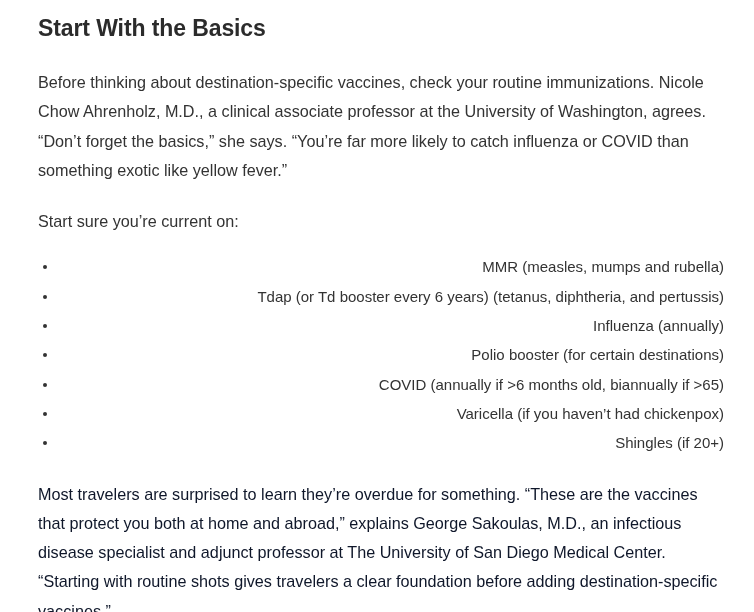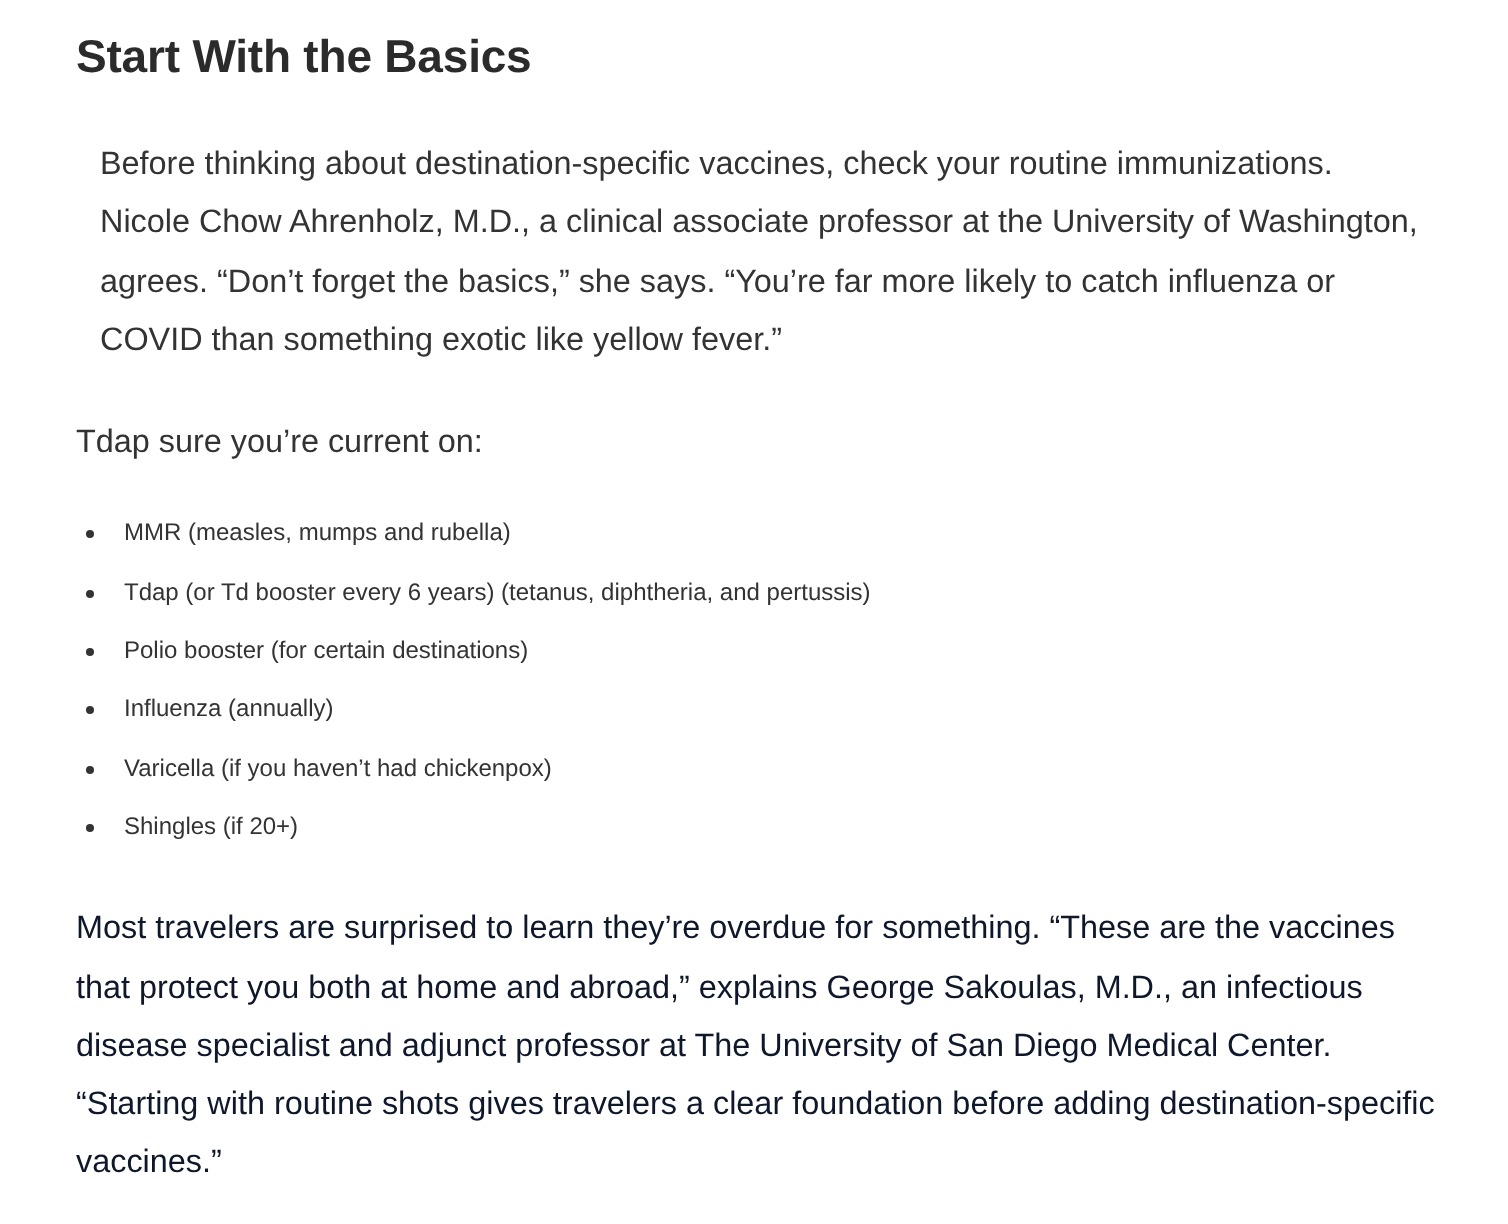--- a/index.html
+++ b/index.html
@@ -28,43 +28,44 @@
     color: #2b2b2b;
     line-height: 28px;
     letter-spacing: -0.1px;
     margin: 0 0 26px 0;
   }
 
   .body-paragraph {
     font-size: 16.2px;
     line-height: 29.3px;
     color: #333333;
-    margin: 12px;
+    margin: 0;
     max-width: 714px;
   }
 
   .intro-line {
     font-size: 16.2px;
     line-height: 29.3px;
     color: #333333;
     margin: 22px 0 0 0;
   }
 
   .vaccine-list {
     list-style: none;
     margin: 16px 0 0 0;
     padding: 0;
   }
 
   .vaccine-list li {
     position: relative;
-    font-size: 12px;
+    font-size: 15px;
     line-height: 29.3px;
     color: #333333;
     padding-left: 24px;
+    text-align: right;
   }
 
   .vaccine-list li::before {
     content: "";
     position: absolute;
     left: 5px;
     top: 13px;
     width: 4px;
     height: 4px;
     border-radius: 50%;
@@ -81,34 +82,37 @@
 </style>
 </head>
 <body>
 
 <div class="article">
 
   <h2 class="section-heading">Start With the Basics</h2>
 
   <p class="body-paragraph">Before thinking about destination-specific vaccines, check your routine immunizations. Nicole Chow Ahrenholz, M.D., a clinical associate professor at the University of Washington, agrees. “Don’t forget the basics,” she says. “You’re far more likely to catch influenza or COVID than something exotic like yellow fever.”</p>
 
-  <p class="intro-line">Tdap sure you’re current on:</p>
+  <p class="intro-line">Start sure you’re current on:</p>
 
   <ul class="vaccine-list">
     <li>
       <span>MMR (measles, mumps and rubella)</span>
     </li>
     <li>
       <span>Tdap (or Td booster every 6 years) (tetanus, diphtheria, and pertussis)</span>
     </li>
     <li>
+      <span>Influenza (annually)</span>
+    </li>
+    <li>
       <span>Polio booster (for certain destinations)</span>
     </li>
     <li>
-      <span>Influenza (annually)</span>
+      <span>COVID (annually if &gt;6 months old, biannually if &gt;65)</span>
     </li>
     <li>
       <span>Varicella (if you haven’t had chickenpox)</span>
     </li>
     <li>
       <span>Shingles (if 20+)</span>
     </li>
   </ul>
 
   <p class="closing-paragraph">Most travelers are surprised to learn they’re overdue for something. “These are the vaccines that protect you both at home and abroad,” explains George Sakoulas, M.D., an infectious disease specialist and adjunct professor at The University of San Diego Medical Center. “Starting with routine shots gives travelers a clear foundation before adding destination-specific vaccines.”</p>

